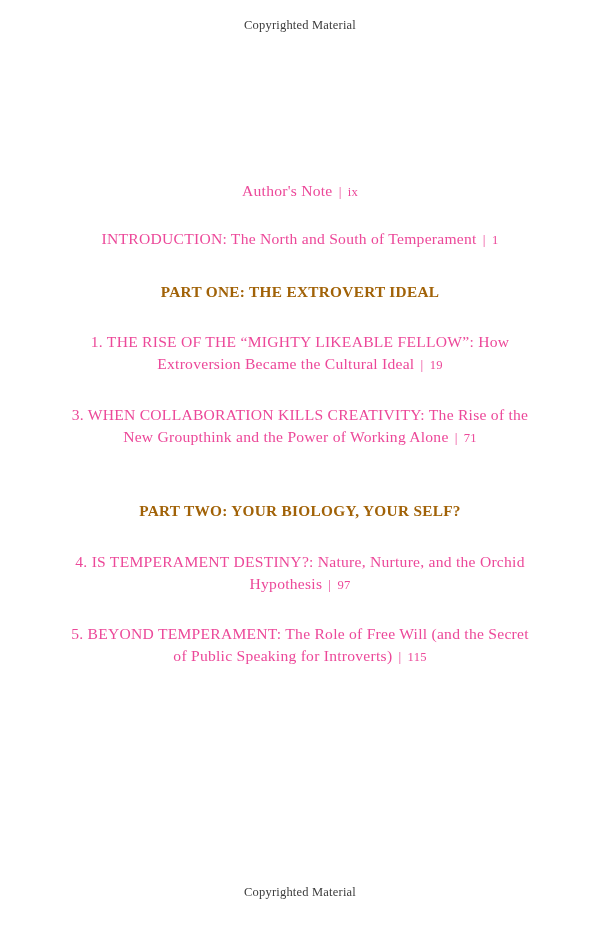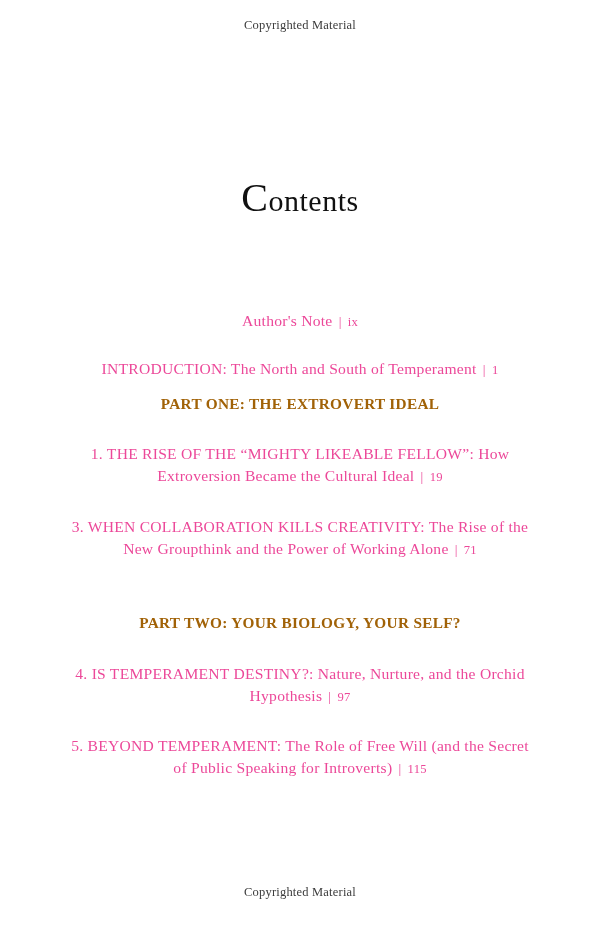--- a/index.html
+++ b/index.html
@@ -73,21 +73,21 @@
   }
   .entry .bar {
     font-size: 13.5px;
     padding: 0 2px;
   }
 
   .entry-author {
     margin-bottom: 26px;
   }
   .entry-intro {
-    margin-bottom: 15px;
+    margin-bottom: 33px;
   }
   .part-head {
     text-align: center;
     font-weight: bold;
     font-size: 15.3px;
     letter-spacing: 0.3px;
     margin: 0 auto 30px auto;
     color: #a16207;
   }
   .part-two {
@@ -100,21 +100,20 @@
 </style>
 </head>
 <body>
 
 <div class="page">
 
   <div class="watermark watermark-top">Copyrighted Material</div>
 
   <div class="content">
 
-    <h1 class="toc-title"><span class="dropcap">C</span><span>ontents</span></h1>
 
     <div class="entry entry-author">
       <span>Author's Note</span>
       <span class="bar">|</span>
       <span class="pg">ix</span>
     </div>
 
     <div class="entry entry-intro">
       <span class="caps">INTRODUCTION:</span><span> The North and South of Temperament</span>
       <span class="bar">|</span>

